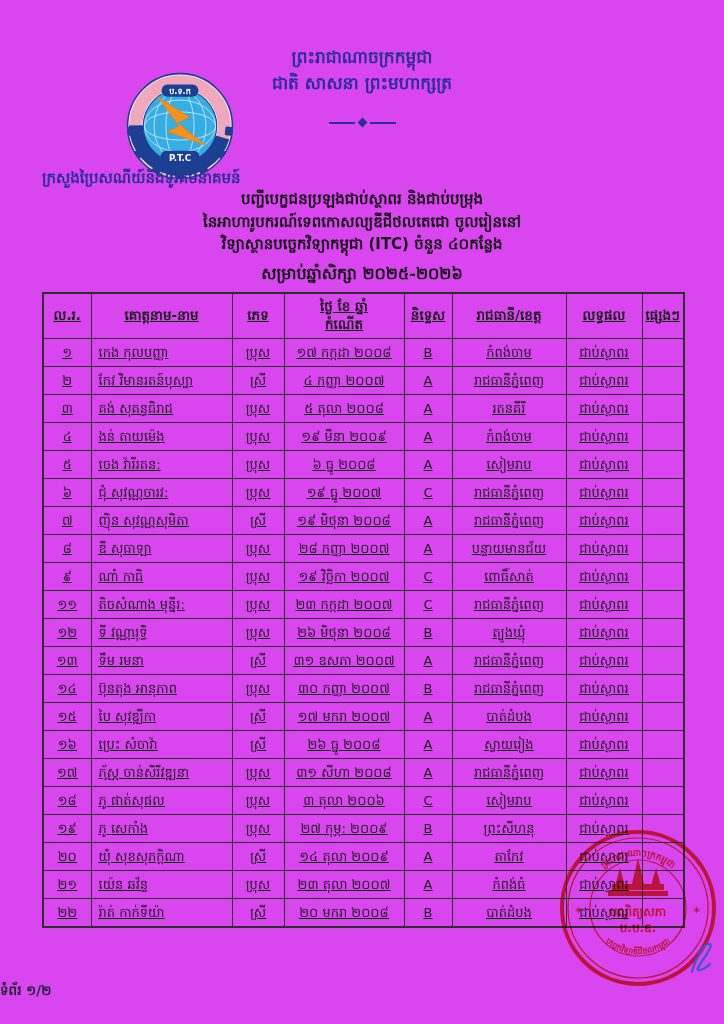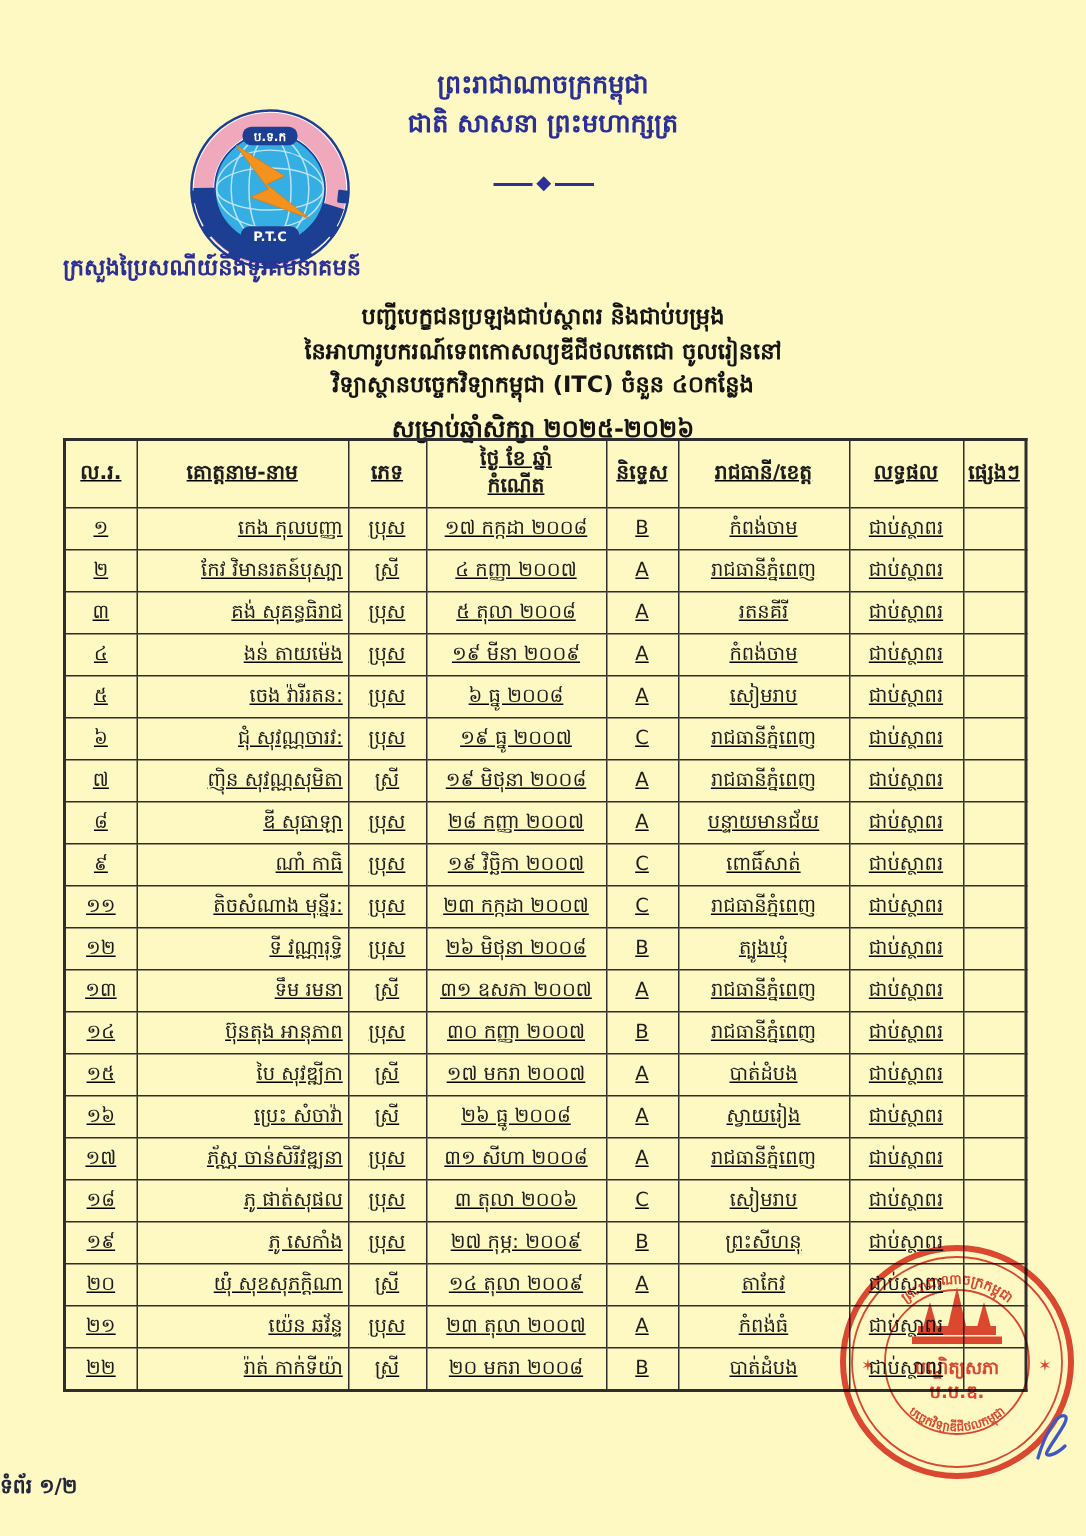--- a/index.html
+++ b/index.html
@@ -1,45 +1,45 @@
 <!DOCTYPE html>
 <html><head>
 <meta charset="utf-8">
 <style>
   html,body{margin:0;padding:0;background:#888;}
   .page{
-    position:relative;width:724px;height:1024px;background:#fef9c3;
+    position:relative;width:724px;height:1024px;background:#d946ef;
     font-family:"DejaVu Sans", sans-serif;overflow:hidden;margin:0 auto;
   }
   
   .kingdom{
     position:absolute;top:44px;left:0;width:100%;text-align:center;
     color:#2b2f96;font-weight:bold;font-size:17px;line-height:1.55;
   }
   .ornament{position:absolute;top:112px;left:0;width:100%;text-align:center;}
   .ornament .bar{display:inline-block;vertical-align:middle;width:26px;height:2px;background:#2b2f96;}
   .ornament .gem{display:inline-block;vertical-align:middle;width:7px;height:7px;background:#2b2f96;transform:rotate(45deg);margin:0 4px;}
   .logo{position:absolute;left:126px;top:72px;width:108px;height:108px;}
   .ministry{
     position:absolute;left:42px;top:156px;color:#2b2f96;font-weight:bold;font-size:15px;margin-top:12px;
   }
   
   .doc-title{
-    position:absolute;top:200px;left:0;width:100%;text-align:center;color:#151515;
+    position:absolute;top:188px;left:0;width:100%;text-align:center;color:#151515;
     font-weight:bold;font-size:15px;line-height:1.5;
   }
   .doc-title .year-line{display:block;margin-top:6px;font-size:16px;}
   
   .table-wrap{position:absolute;left:42px;top:292px;width:641px;}
   table{border-collapse:collapse;table-layout:fixed;width:100%;}
   th,td{border:1px solid #2e2e2e;color:#1d1d1d;overflow:hidden;}
   table{border:2px solid #2e2e2e;text-decoration:underline;}
   th{font-size:13.5px;font-weight:bold;height:44px;text-align:center;padding:0 2px;white-space:pre-line;line-height:1.3;}
   td{font-size:13px;height:27px;text-align:center;padding:0 3px;line-height:1.2;}
-  td.name-cell{text-align:right;padding-left:7px;}
+  td.name-cell{text-align:left;padding-left:7px;}
   
   .stamp{position:absolute;left:556px;top:826px;width:164px;height:164px;mix-blend-mode:multiply;opacity:.92;}
   .signature{position:absolute;left:684px;top:938px;width:34px;height:40px;}
   
   .footer{
     position:absolute;top:982px;left:0;width:100%;
     color:#22263a;font-size:13.5px;font-weight:bold;
   }
 </style>
 </head>

